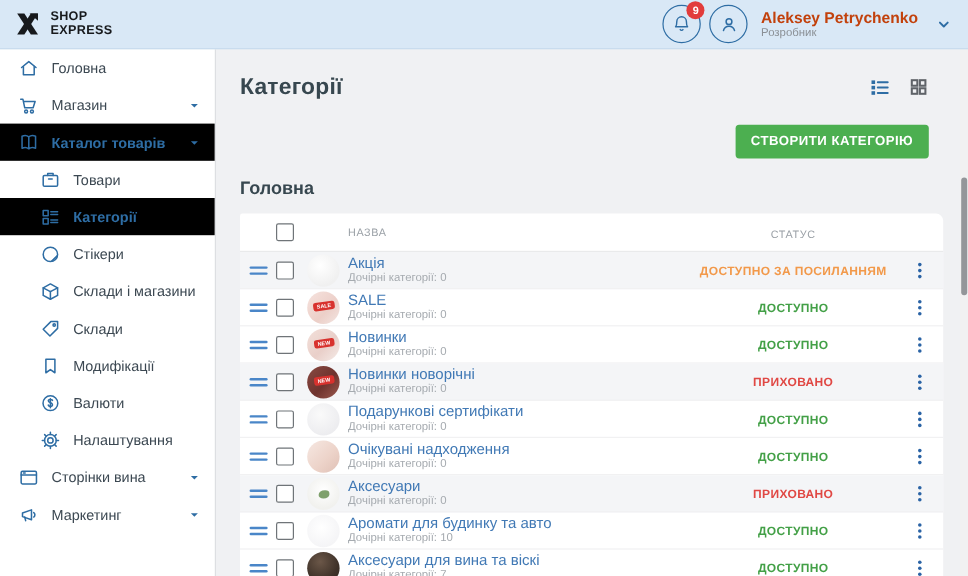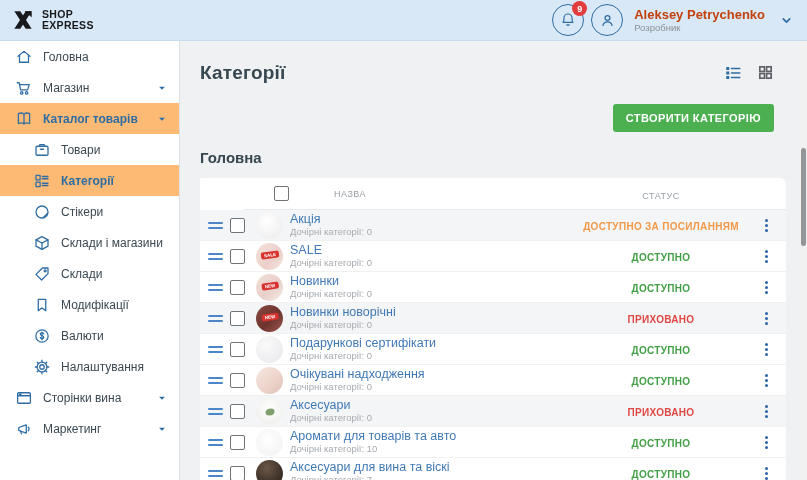--- a/index.html
+++ b/index.html
@@ -18,21 +18,21 @@
   .user-role { font-size:9.5px; color:#8b9096; }
   .user-chevron { margin-left:8px; display:flex; }
 
   
   .sidebar { position:absolute; top:41px; left:0; width:180px; height:439px; background:#ffffff; border-right:1px solid #dddfe2; overflow:hidden; }
   .nav-item { height:31px; display:flex; align-items:center; cursor:pointer; padding-left:14px; padding-right:12px; }
   .nav-item.sub { padding-left:32px; }
   .nav-item .icon { width:19px; height:19px; display:flex; align-items:center; justify-content:center; flex:0 0 19px; color:#2e6da4; }
   .nav-item .icon svg { width:18px; height:18px; }
   .nav-label { font-size:12px; color:#3c4852; margin-left:10px; white-space:nowrap; }
-  .nav-item.active { background:#fdba74; }
+  .nav-item.active { background:#000000;text-decoration:underline; }
   .nav-item.active .nav-label { color:#2e6da4; font-weight:bold; }
   .nav-chevron { margin-left:auto; display:flex; color:#2e6da4; }
 
   
   .main { position:absolute; top:41px; left:180px; width:627px; height:439px; padding:0 21px 0 20px; }
   .page-head { display:flex; align-items:center; margin-top:21px; }
   .page-title { font-size:19px; font-weight:bold; color:#37474f; letter-spacing:.2px; }
   .view-toggles { margin-left:auto; display:flex; gap:15px; margin-right:12px; }
   .view-btn { cursor:pointer; display:flex; }
 
@@ -40,21 +40,21 @@
   .search-box { width:165px; height:25px; background:#ececed; border-radius:2px; display:flex; align-items:center; padding:0 7px 0 9px; }
   .search-box input { flex:1; border:none; outline:none; background:transparent; font-size:11.5px; color:#444; font-family:"Liberation Sans", sans-serif; min-width:0; }
   .search-box input::placeholder { color:#9aa0a5; }
   .create-btn { margin-left:auto; margin-right:12px; background:#4caf50; border:none; color:#fff; font-size:11px; font-weight:bold; letter-spacing:.4px; padding:8px 13px; border-radius:3px; cursor:pointer; font-family:"Liberation Sans", sans-serif; }
 
   .section-title { margin-top:17px; font-size:15px; font-weight:bold; color:#37474f; }
 
   
   .card { margin-top:12px; background:#fff; border-radius:2px 6px 0 0; width:586px; }
   .trow { display:flex; align-items:center; height:31px; border-bottom:1px solid #f1f1f2; }
-  .trow.head { height:32px; border-bottom:1px solid #e9eaeb;margin-left:44px; }
+  .trow.head { height:32px; border-bottom:1px solid #e9eaeb; }
   .trow.dim { background:#f4f5f7; }
   .col-handle { width:30px; display:flex; justify-content:center; }
   .col-check { width:26px; display:flex; justify-content:flex-start; }
   .col-avatar { width:34px; display:flex; align-items:center; }
   .col-name { flex:1; min-width:0; display:flex; flex-direction:column; justify-content:center; }
   .col-status { width:170px; text-align:center; }
   .col-menu { width:40px; display:flex; justify-content:center; }
   .th-label { font-size:9px; color:#9aa0a6; letter-spacing:.5px; font-weight:normal; }
   .checkbox { width:15px; height:15px; border:1.6px solid #6f7478; border-radius:2px; background:#fff; cursor:pointer; }
   .drag-handle { display:flex; flex-direction:column; gap:3px; cursor:grab; }
@@ -568,21 +568,21 @@
     <div class="col-check">
             <span class="checkbox"></span>
           </div>
     <div class="col-avatar">
       <span class="thumb" style="background: radial-gradient(circle at 45% 40%, rgb(255, 255, 255) 0%, rgb(244, 244, 246) 75%);">
         
         
       </span>
     </div>
     <div class="col-name">
-      <span class="cat-name">Аромати для товарів та авто</span>
+      <span class="cat-name">Аромати для будинку та авто</span>
       <span class="cat-sub">Дочірні категорії: 10</span>
     </div>
     <div class="col-status"><span class="status" style="color: rgb(67, 160, 71);">ДОСТУПНО</span></div>
     <div class="col-menu">
       <span class="dots">
               <i></i>
               <i></i>
               <i></i>
             </span>
     </div>

